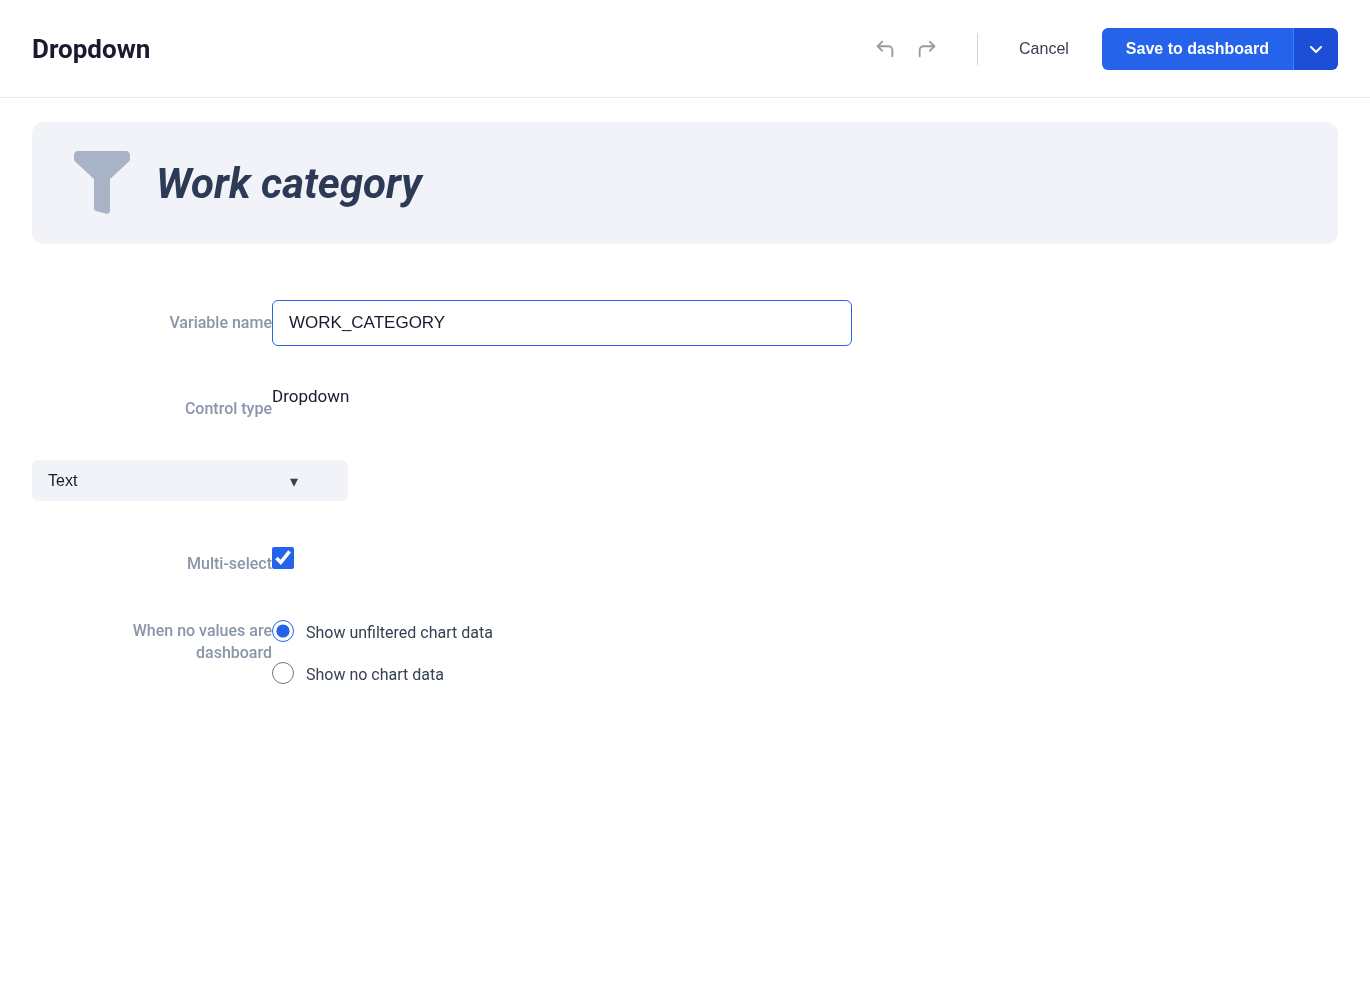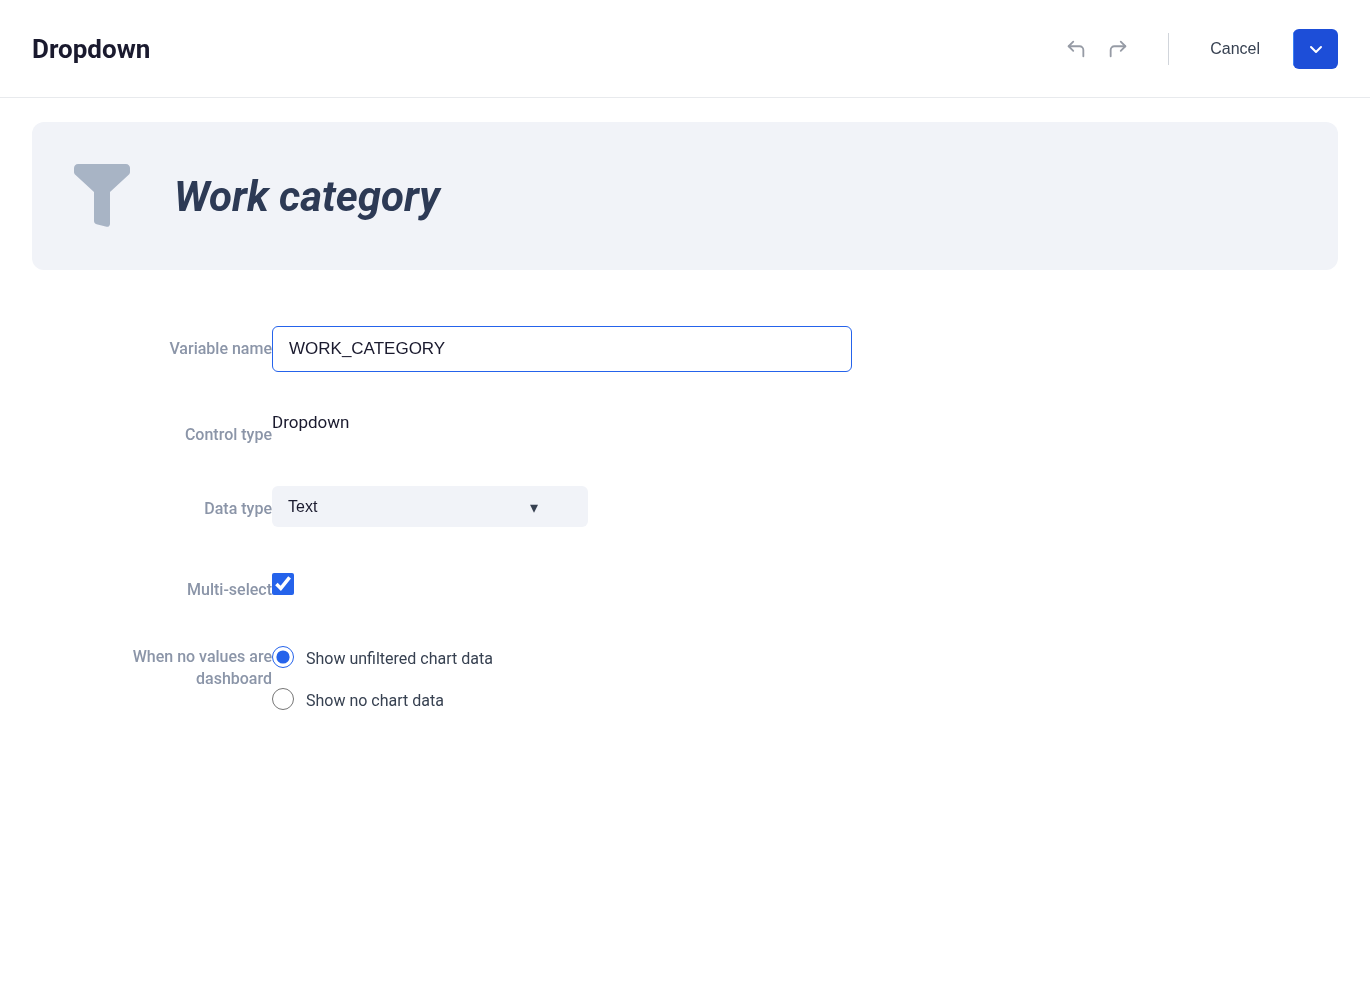--- a/index.html
+++ b/index.html
@@ -105,24 +105,24 @@
       display: flex;
       align-items: center;
       justify-content: center;
     }
 
     
     .banner {
       margin: 24px 32px;
       background: #f1f3f8;
       border-radius: 12px;
-      padding: 40px 40px;
-      display: flex;
-      align-items: center;
-      gap: 42px;
+      padding: 27px 40px;
+      display: flex;
+      align-items: center;
+      gap: 24px;
       min-height: 120px;
     }
 
     .banner-icon {
       color: #8b95a8;
       font-size: 52px;
       line-height: 1;
       display: flex;
       align-items: center;
     }
@@ -282,20 +282,21 @@
           <path d="M4 20v-7a4 4 0 0 1 4-4h12"></path>
         </svg>
       </button>
     </div>
 
     <div class="divider-vertical"></div>
 
     <button class="cancel-btn">Cancel</button>
 
     <div class="save-btn-group">
+      <button class="save-btn-main">Save to dashboard</button>
       <button class="save-btn-dropdown">
         <svg width="16" height="16" viewBox="0 0 16 16" fill="none">
           <polyline points="3 6 8 11 13 6" stroke="white" stroke-width="2" stroke-linecap="round" stroke-linejoin="round"></polyline>
         </svg>
       </button>
     </div>
   </div>
 </header>
 
 <div class="banner">
@@ -318,21 +319,20 @@
   </div>
 
   <div class="form-row">
     <span class="form-label">Control type</span>
     <div class="form-field">
       <span class="static-value">Dropdown</span>
     </div>
   </div>
 
   <div class="form-row">
-    <span class="form-label">Data type</span>
     <div class="form-field">
       <div class="select-wrapper">
         <select class="select-input">
           <option value="Text">Text</option>
           <option value="Number">Number</option>
           <option value="Date">Date</option>
         </select>
       </div>
     </div>
   </div>

